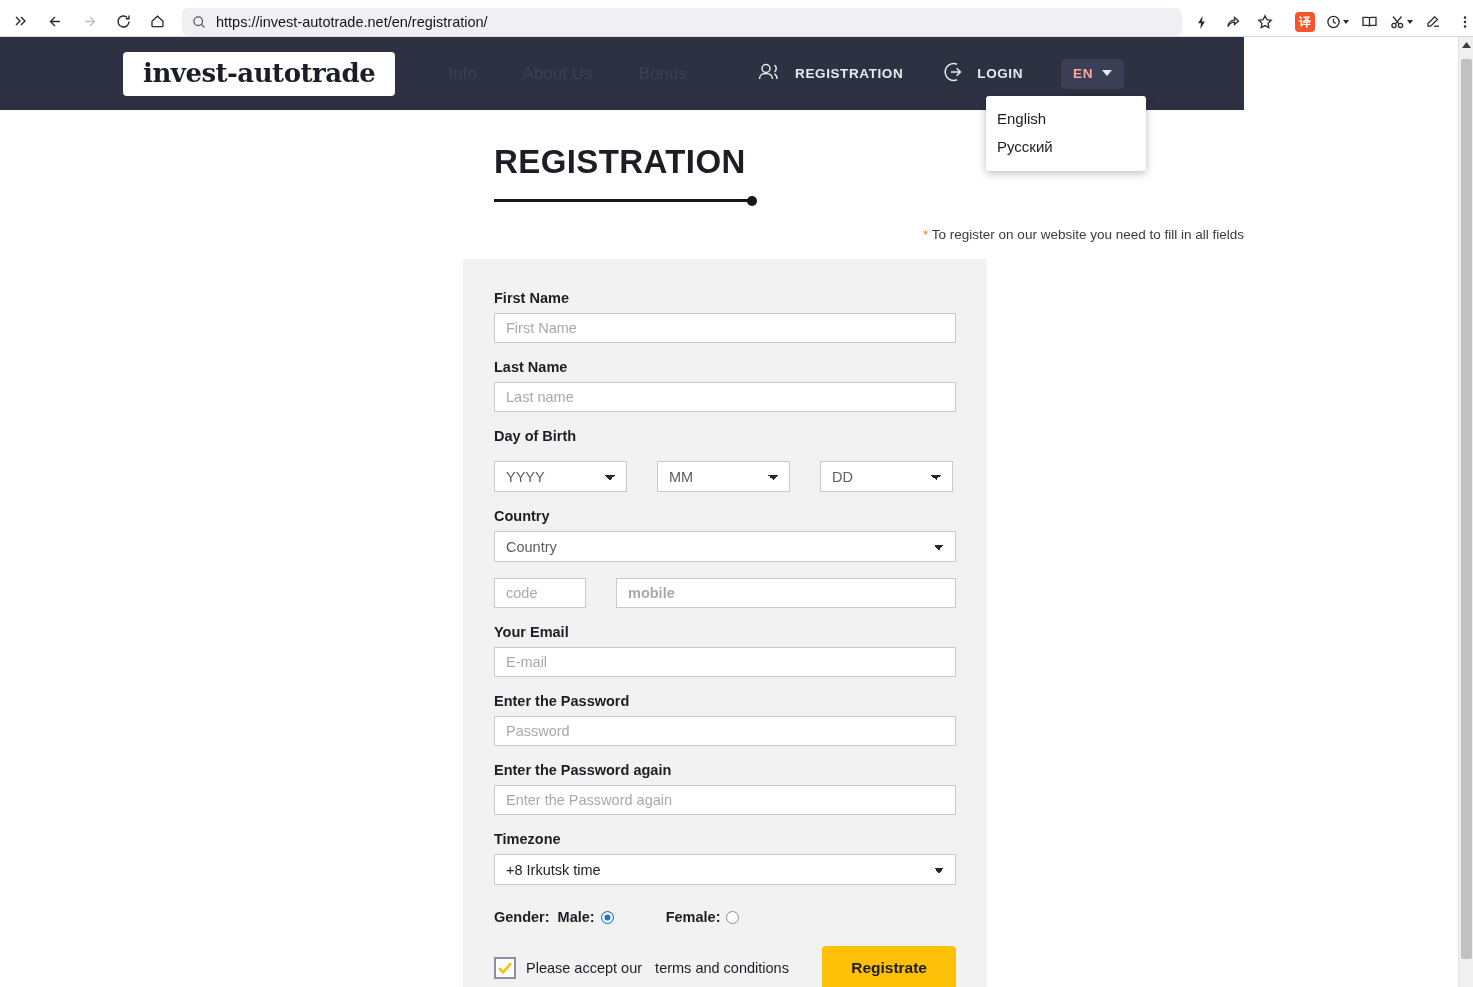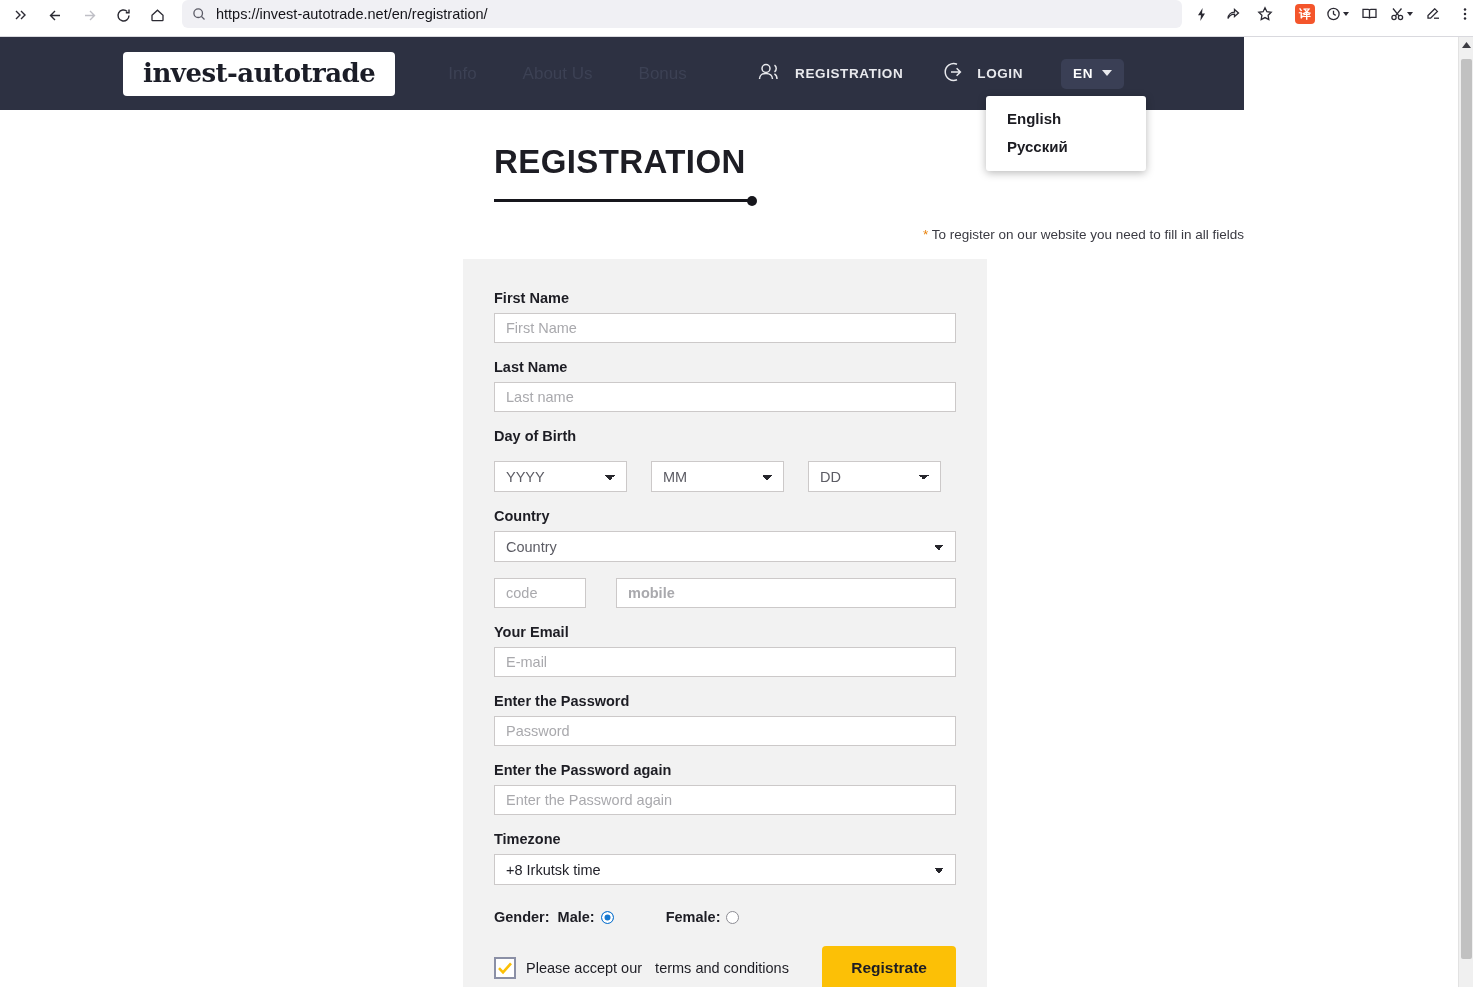--- a/index.html
+++ b/index.html
@@ -9,21 +9,21 @@
     overflow: hidden;
     background: #ffffff;
     font-family: "Liberation Sans", sans-serif;
   }
 
   
   .browser-bar {
     position: absolute; top: 0; left: 0;
     width: 1473px; height: 37px;
     background: #ffffff;
-    display: flex; align-items: flex-start;
+    display: flex; align-items: flex-end;
     border-bottom: 1px solid #d9d9de;
   }
   .nav-icons { display: flex; align-items: center; padding-left: 4px; }
   .nav-btn {
     width: 34px; height: 30px;
     display: flex; align-items: center; justify-content: center;
     color: #2b2a33; cursor: pointer;
   }
   .nav-btn.disabled { color: #bfbfc6; }
   .nav-btn svg { display: block; }
@@ -110,41 +110,41 @@
     font-size: 13.5px; font-weight: bold;
     letter-spacing: 0.6px; cursor: pointer;
   }
   .hdr-link.login { margin-left: 39px; justify-content: center; }
   .lang-wrap { position: relative; margin-left: 38px; }
   .lang-btn {
     background: #3a3f55;
     border-radius: 5px;
     padding: 7px 12px 8px 12px;
     display: flex; align-items: center; gap: 9px;
-    color: #ffffff; font-size: 13.5px; font-weight: bold;
+    color: #fca5a5; font-size: 13.5px; font-weight: bold;
     letter-spacing: 0.6px; cursor: pointer;
   }
   .lang-btn .caret {
     width: 0; height: 0;
     border-left: 5px solid transparent;
     border-right: 5px solid transparent;
     border-top: 6px solid #e8e9ed;
   }
   .lang-menu {
     position: absolute; top: 37px; right: -22px;
     width: 160px; background: #ffffff;
     border-radius: 3px;
     box-shadow: 0 2px 9px rgba(0,0,0,0.28);
     padding: 9px 0 10px 0;
     z-index: 40;
   }
   .lang-menu a {
     display: block;
-    padding: 5px 0 6px 21px;
-    font-size: 15px; font-weight: bold;
+    padding: 5px 0 6px 11px;
+    font-size: 15px; font-weight: normal;
     color: #1c1c22; text-decoration: none; cursor: pointer;
   }
 
   
   .content { position: relative; width: 100%; }
   .page-title {
     margin: 0; padding-top: 33px;
     margin-left: 494px;
     font-size: 33px; font-weight: bold;
     letter-spacing: 0.4px; color: #1d1d24;
@@ -197,21 +197,21 @@
     background-image:
       linear-gradient(45deg, transparent 50%, #26262c 50%),
       linear-gradient(135deg, #26262c 50%, transparent 50%);
     background-position:
       calc(100% - 16px) 13px,
       calc(100% - 11px) 13px;
     background-size: 5px 5px, 5px 5px;
     background-repeat: no-repeat;
   }
   .sel.filled { color: #22222a; }
-  .dob-row { display: flex; gap: 24px; margin-top: 17px; }
+  .dob-row { display: flex; gap: 30px; margin-top: 17px; }
   .dob-row .sel { width: 133px; }
   .mob-row { display: flex; gap: 30px; }
   .mob-row .code { width: 92px; }
   .mob-row .mobile { width: 340px; font-weight: bold; }
 
   .gender-row {
     display: flex; align-items: center;
     margin-top: 24px; margin-bottom: 21px;
     font-size: 14.5px; font-weight: bold; color: #1d1d24;
   }

